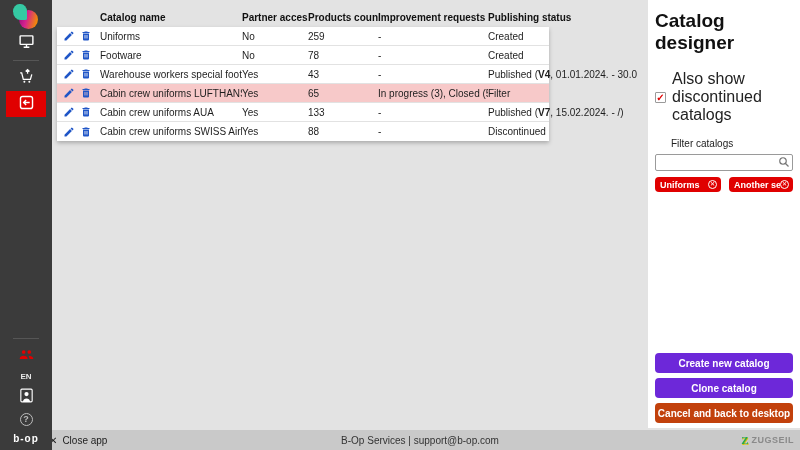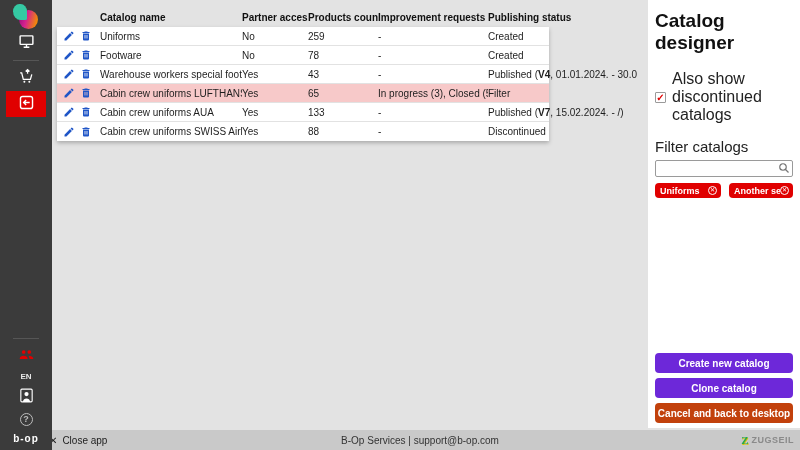--- a/index.html
+++ b/index.html
@@ -65,21 +65,21 @@
     background:#ffffff; z-index:2; padding:10px 7px 0 7px;
   }
   .panel-title { font-size:19px; font-weight:bold; color:#111; margin-bottom:16px; }
   .chk-row { display:flex; align-items:center; gap:6px; margin-bottom:14px; }
   .chk-box {
     width:11px; height:11px; border:1px solid #9a9a9a; background:#fff; border-radius:1px;
     font-size:10px; line-height:9px; text-align:center; color:#e00000; font-weight:bold;
     cursor:pointer; flex:0 0 auto;
   }
   .chk-label { font-size:16px; color:#222; }
-  .filter-label { font-size:15px; color:#222; margin-bottom:3px; }
+  .filter-label { font-size:10px; color:#222; margin-bottom:3px;margin-left:16px; }
   .search-box { position:relative; margin-bottom:6px; }
   .search-box input {
     width:100%; height:17px; border:1px solid #9a9a9a; border-radius:2px;
     font-family:"Liberation Sans",sans-serif; font-size:10px; padding:0 18px 0 4px; outline:none;
   }
   .search-glyph { position:absolute; right:3px; top:2px; width:12px; height:12px; }
   .chips { display:flex; gap:8px; }
   .chip {
     background:#e00000; color:#fff; border-radius:4px; height:15px;
     display:flex; align-items:center; justify-content:space-between;

